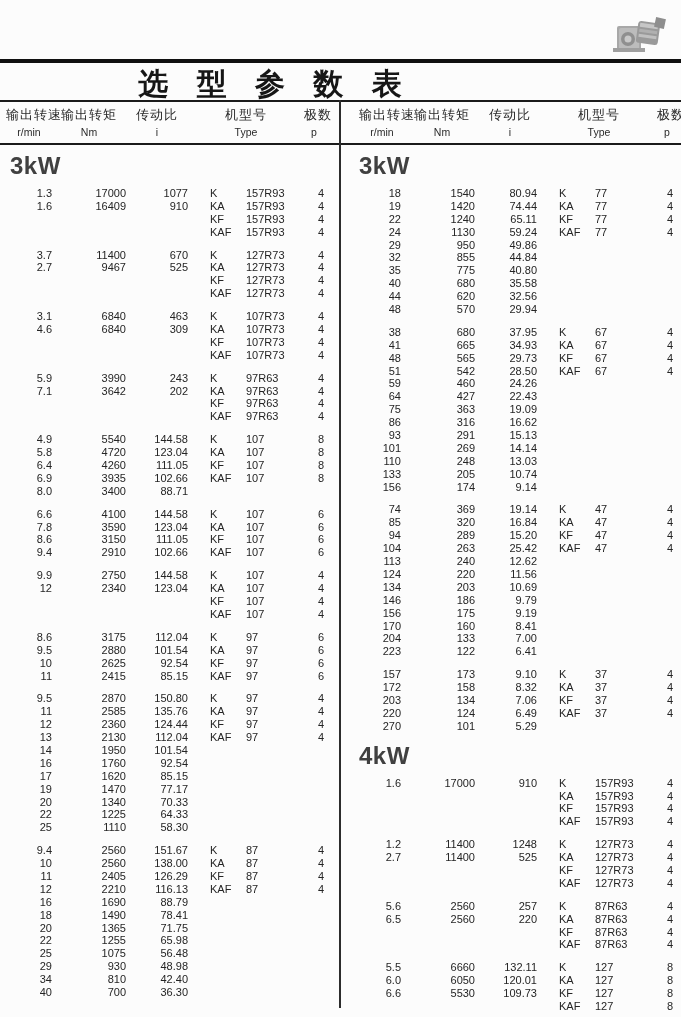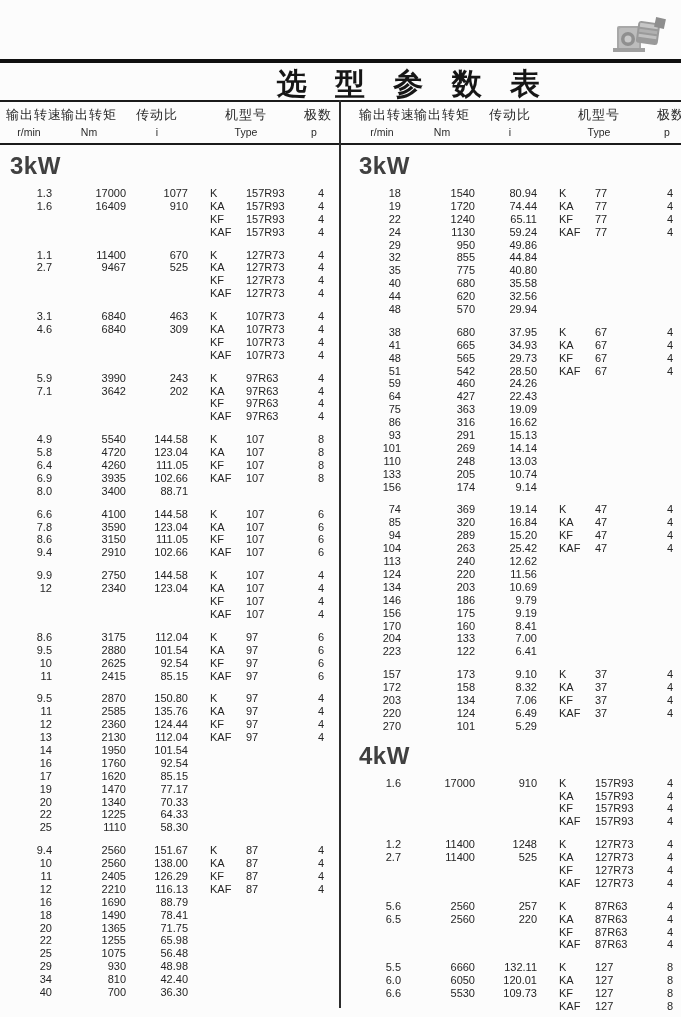--- a/index.html
+++ b/index.html
@@ -9,21 +9,21 @@
     font-family:"Liberation Sans","DejaVu Sans",sans-serif;
   }
   .page{
     position:relative;width:681px;height:1017px;overflow:hidden;
     background:#fcfcfc;color:#1c1c1c;
   }
   .logo{position:absolute;top:12px;right:12px;width:58px;height:48px;}
   .top-rule{position:absolute;top:59px;left:0;width:681px;height:4px;background:#101010;}
   .page-title{
     position:absolute;top:64px;left:0;width:550px;
-    text-align:right;font-size:30px;font-weight:bold;letter-spacing:10px;
+    text-align:center;font-size:30px;font-weight:bold;letter-spacing:10px;
     color:#161616;white-space:nowrap;
   }
   .table-area{position:absolute;top:100px;left:0;width:681px;height:912px;}
   .vdivider{position:absolute;left:339px;top:0;bottom:4px;width:2px;background:#2c2c2c;}
   .header-row{
     display:flex;border-top:2px solid #1b1b1b;border-bottom:2px solid #1b1b1b;
     padding:4px 0 5px 0;color:#2a2a2a;
   }
   .h-half{width:334px;display:flex;padding-left:6px;flex:none;}
   .h-half.right{margin-left:13px;}
@@ -158,21 +158,21 @@
               <span class="cell-speed"></span>
               <span class="cell-torque"></span>
               <span class="cell-ratio"></span>
               <span class="cell-prefix">KAF</span>
               <span class="cell-model">157R93</span>
               <span class="cell-poles">4</span>
             </div>
           </div>
           <div class="block">
             <div class="row">
-              <span class="cell-speed">1.1</span>
+              <span class="cell-speed">3.7</span>
               <span class="cell-torque">11400</span>
               <span class="cell-ratio">670</span>
               <span class="cell-prefix">K</span>
               <span class="cell-model">127R73</span>
               <span class="cell-poles">4</span>
             </div>
             <div class="row">
               <span class="cell-speed">2.7</span>
               <span class="cell-torque">9467</span>
               <span class="cell-ratio">525</span>
@@ -604,21 +604,21 @@
             <div class="row">
               <span class="cell-speed">18</span>
               <span class="cell-torque">1540</span>
               <span class="cell-ratio">80.94</span>
               <span class="cell-prefix">K</span>
               <span class="cell-model">77</span>
               <span class="cell-poles">4</span>
             </div>
             <div class="row">
               <span class="cell-speed">19</span>
-              <span class="cell-torque">1720</span>
+              <span class="cell-torque">1420</span>
               <span class="cell-ratio">74.44</span>
               <span class="cell-prefix">KA</span>
               <span class="cell-model">77</span>
               <span class="cell-poles">4</span>
             </div>
             <div class="row">
               <span class="cell-speed">22</span>
               <span class="cell-torque">1240</span>
               <span class="cell-ratio">65.11</span>
               <span class="cell-prefix">KF</span>

